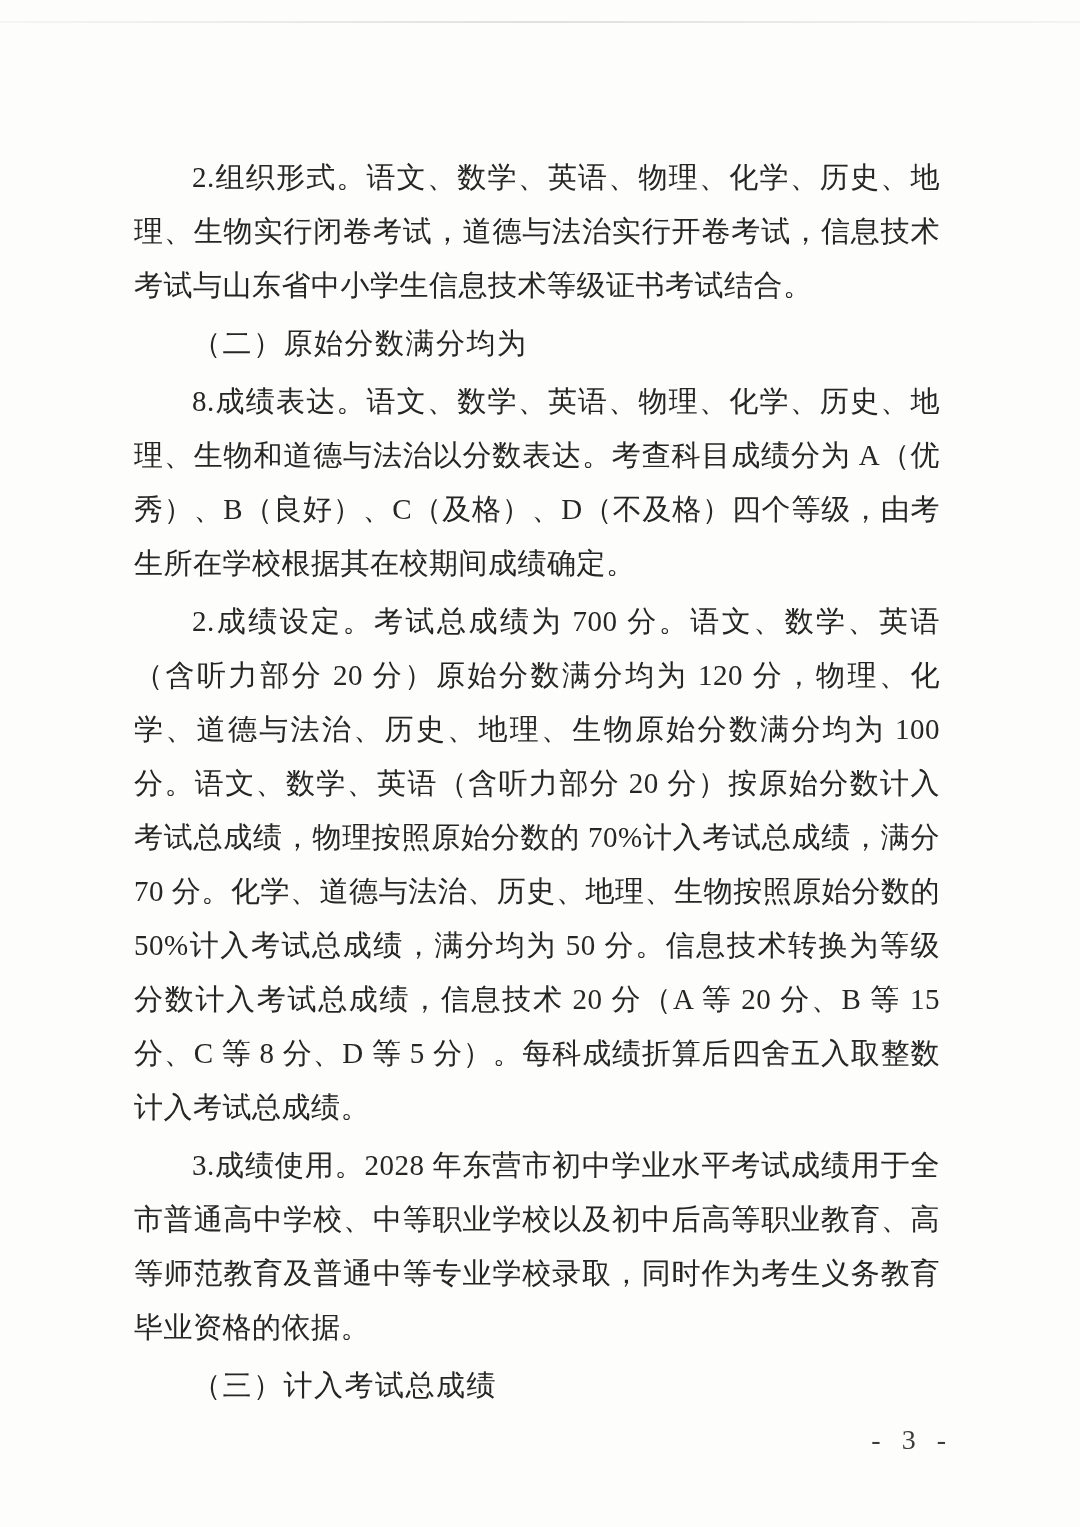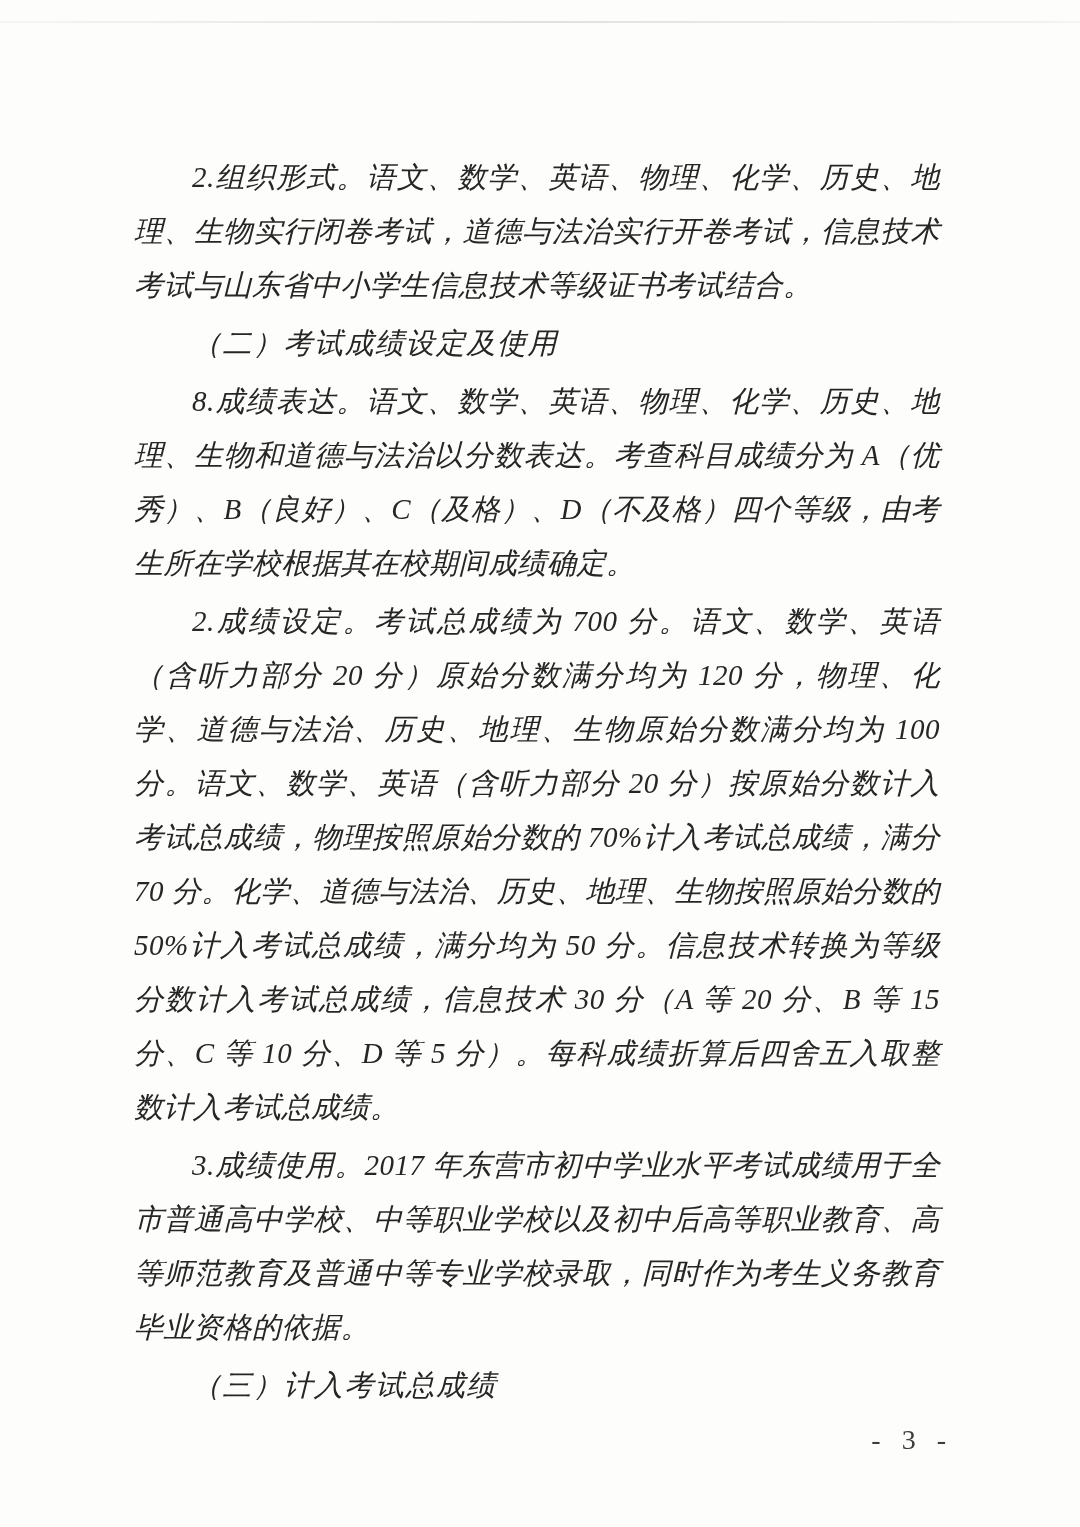--- a/index.html
+++ b/index.html
@@ -35,21 +35,20 @@
     color: #262626;
     font-size: 29px;
     line-height: 54px;
     text-align: justify;
     text-justify: inter-ideograph;
     letter-spacing: 0.5px;
   }
   .content p {
     margin: 0 0 4px 0;
     text-indent: 2em;
-    font-style: italic;
   }
   .content p.heading {
     letter-spacing: 1.5px;
   }
   .page-number {
     position: absolute;
     right: 127px;
     top: 1424px;
     font-size: 28px;
     color: #3c3c3c;
@@ -60,26 +59,26 @@
 </head>
 <body>
 
 <div class="page">
 
   <div class="scan-line"></div>
 
   <div class="content">
     <p class="body">2.组织形式。语文、数学、英语、物理、化学、历史、地理、生物实行闭卷考试，道德与法治实行开卷考试，信息技术考试与山东省中小学生信息技术等级证书考试结合。</p>
 
-    <p class="heading">（二）考试成绩设定及使用</p>
+    <p class="heading">（二）原始分数满分均为</p>
 
     <p class="body">8.成绩表达。语文、数学、英语、物理、化学、历史、地理、生物和道德与法治以分数表达。考查科目成绩分为 A（优秀）、B（良好）、C（及格）、D（不及格）四个等级，由考生所在学校根据其在校期间成绩确定。</p>
 
-    <p class="body">2.成绩设定。考试总成绩为 700 分。语文、数学、英语（含听力部分 20 分）原始分数满分均为 120 分，物理、化学、道德与法治、历史、地理、生物原始分数满分均为 100 分。语文、数学、英语（含听力部分 20 分）按原始分数计入考试总成绩，物理按照原始分数的 70%计入考试总成绩，满分 70 分。化学、道德与法治、历史、地理、生物按照原始分数的 50%计入考试总成绩，满分均为 50 分。信息技术转换为等级分数计入考试总成绩，信息技术 30 分（A 等 20 分、B 等 15 分、C 等 10 分、D 等 5 分）。每科成绩折算后四舍五入取整数计入考试总成绩。</p>
+    <p class="body">2.成绩设定。考试总成绩为 700 分。语文、数学、英语（含听力部分 20 分）原始分数满分均为 120 分，物理、化学、道德与法治、历史、地理、生物原始分数满分均为 100 分。语文、数学、英语（含听力部分 20 分）按原始分数计入考试总成绩，物理按照原始分数的 70%计入考试总成绩，满分 70 分。化学、道德与法治、历史、地理、生物按照原始分数的 50%计入考试总成绩，满分均为 50 分。信息技术转换为等级分数计入考试总成绩，信息技术 20 分（A 等 20 分、B 等 15 分、C 等 8 分、D 等 5 分）。每科成绩折算后四舍五入取整数计入考试总成绩。</p>
 
-    <p class="body">3.成绩使用。2017 年东营市初中学业水平考试成绩用于全市普通高中学校、中等职业学校以及初中后高等职业教育、高等师范教育及普通中等专业学校录取，同时作为考生义务教育毕业资格的依据。</p>
+    <p class="body">3.成绩使用。2028 年东营市初中学业水平考试成绩用于全市普通高中学校、中等职业学校以及初中后高等职业教育、高等师范教育及普通中等专业学校录取，同时作为考生义务教育毕业资格的依据。</p>
 
     <p class="heading">（三）计入考试总成绩</p>
   </div>
 
   <div class="page-number">- 3 -</div>
 
 </div>
 
 </body></html>

